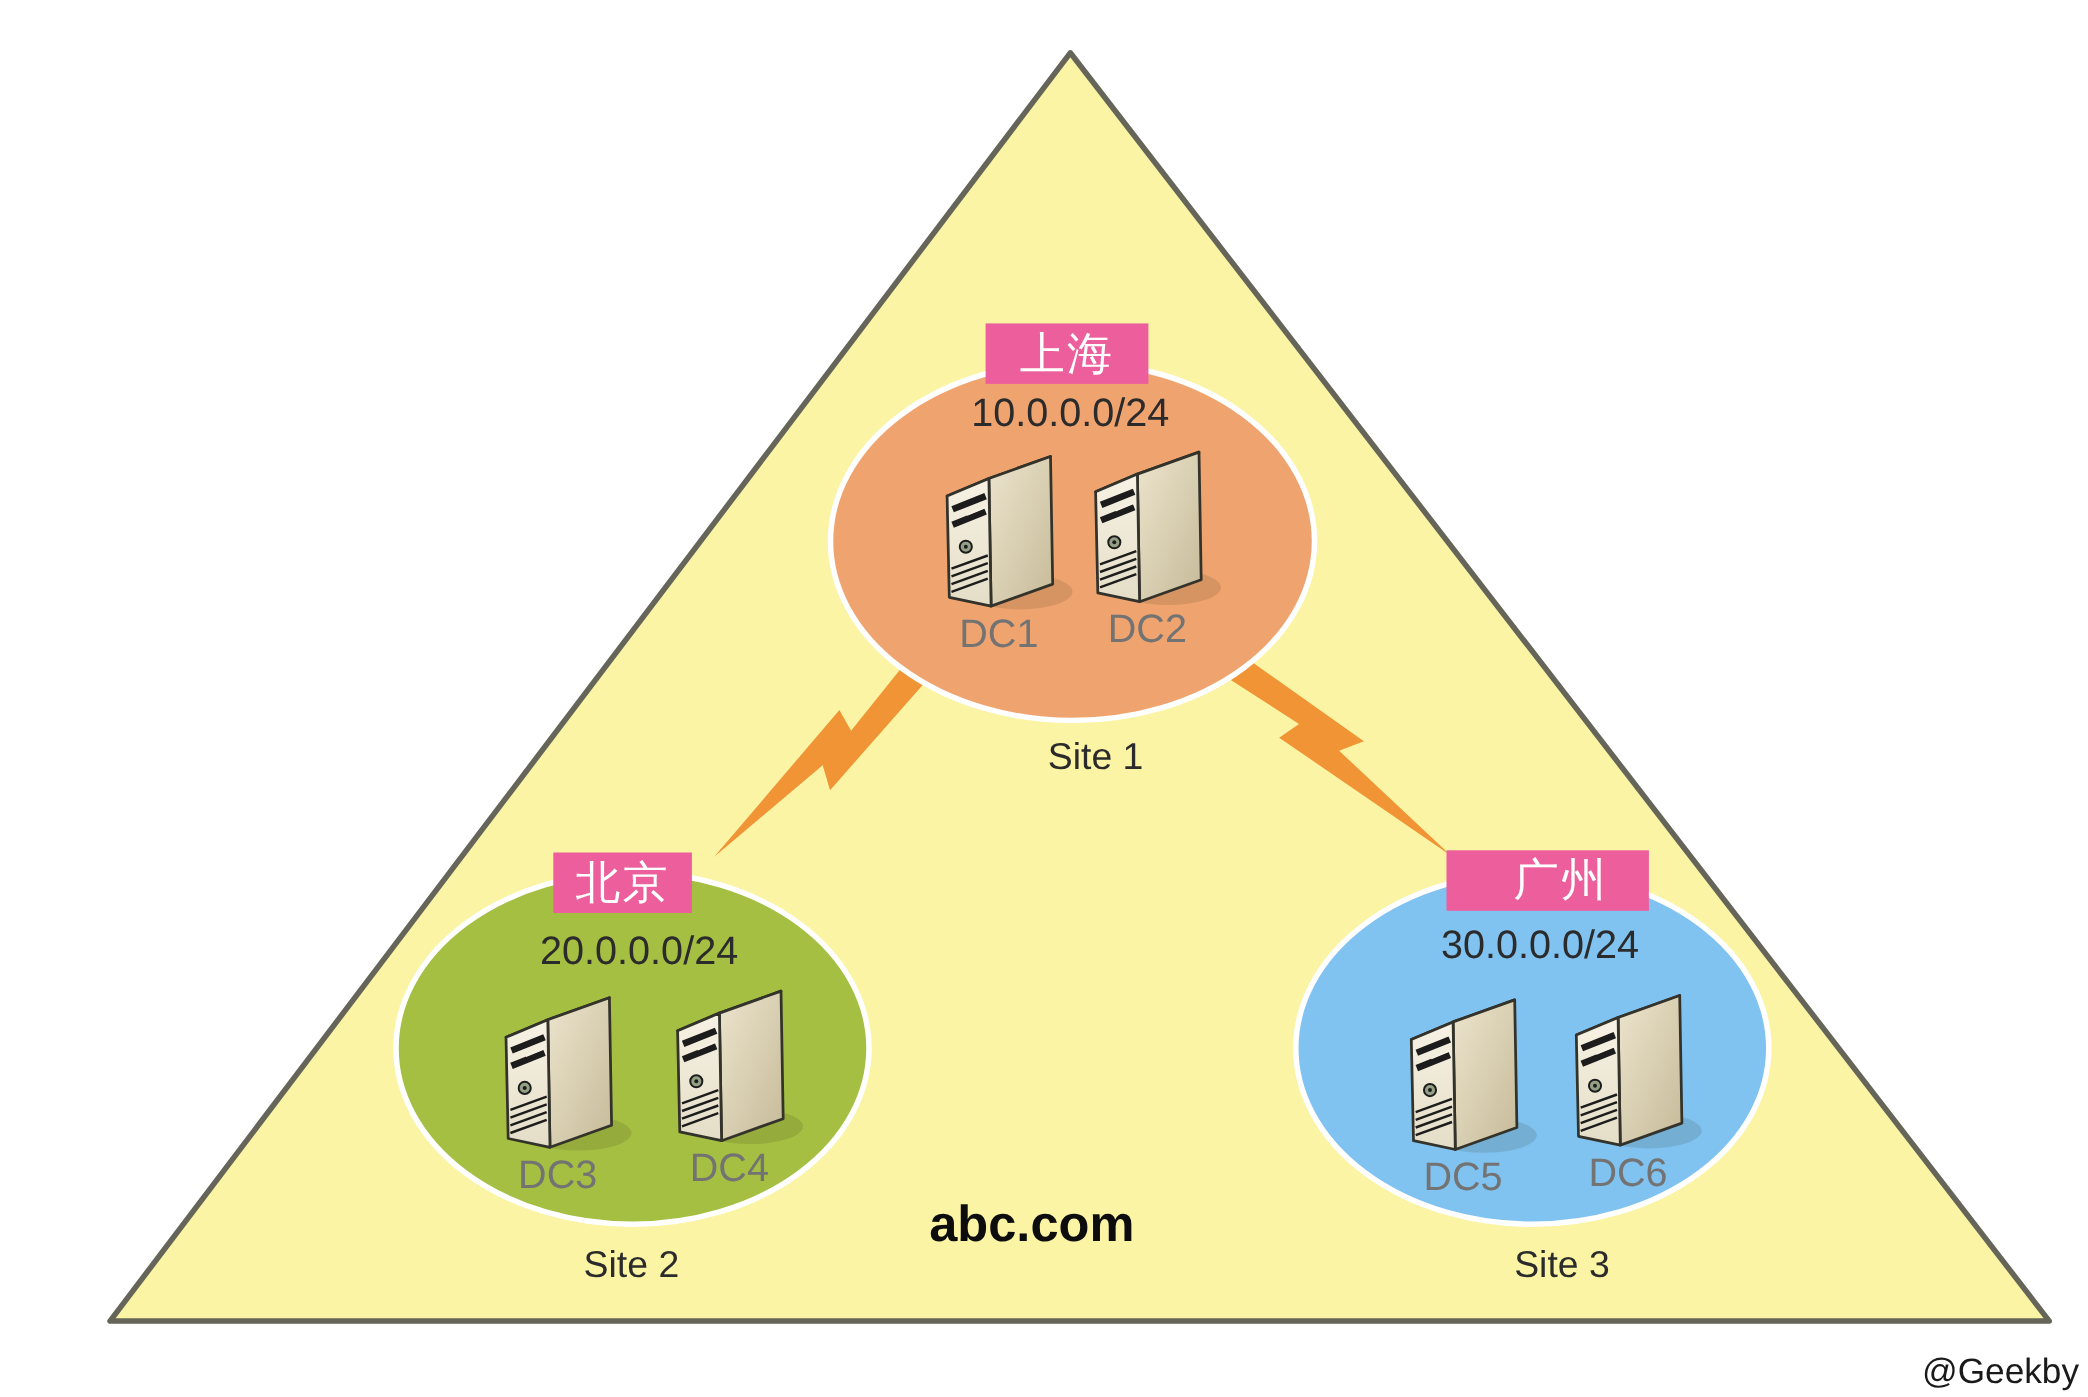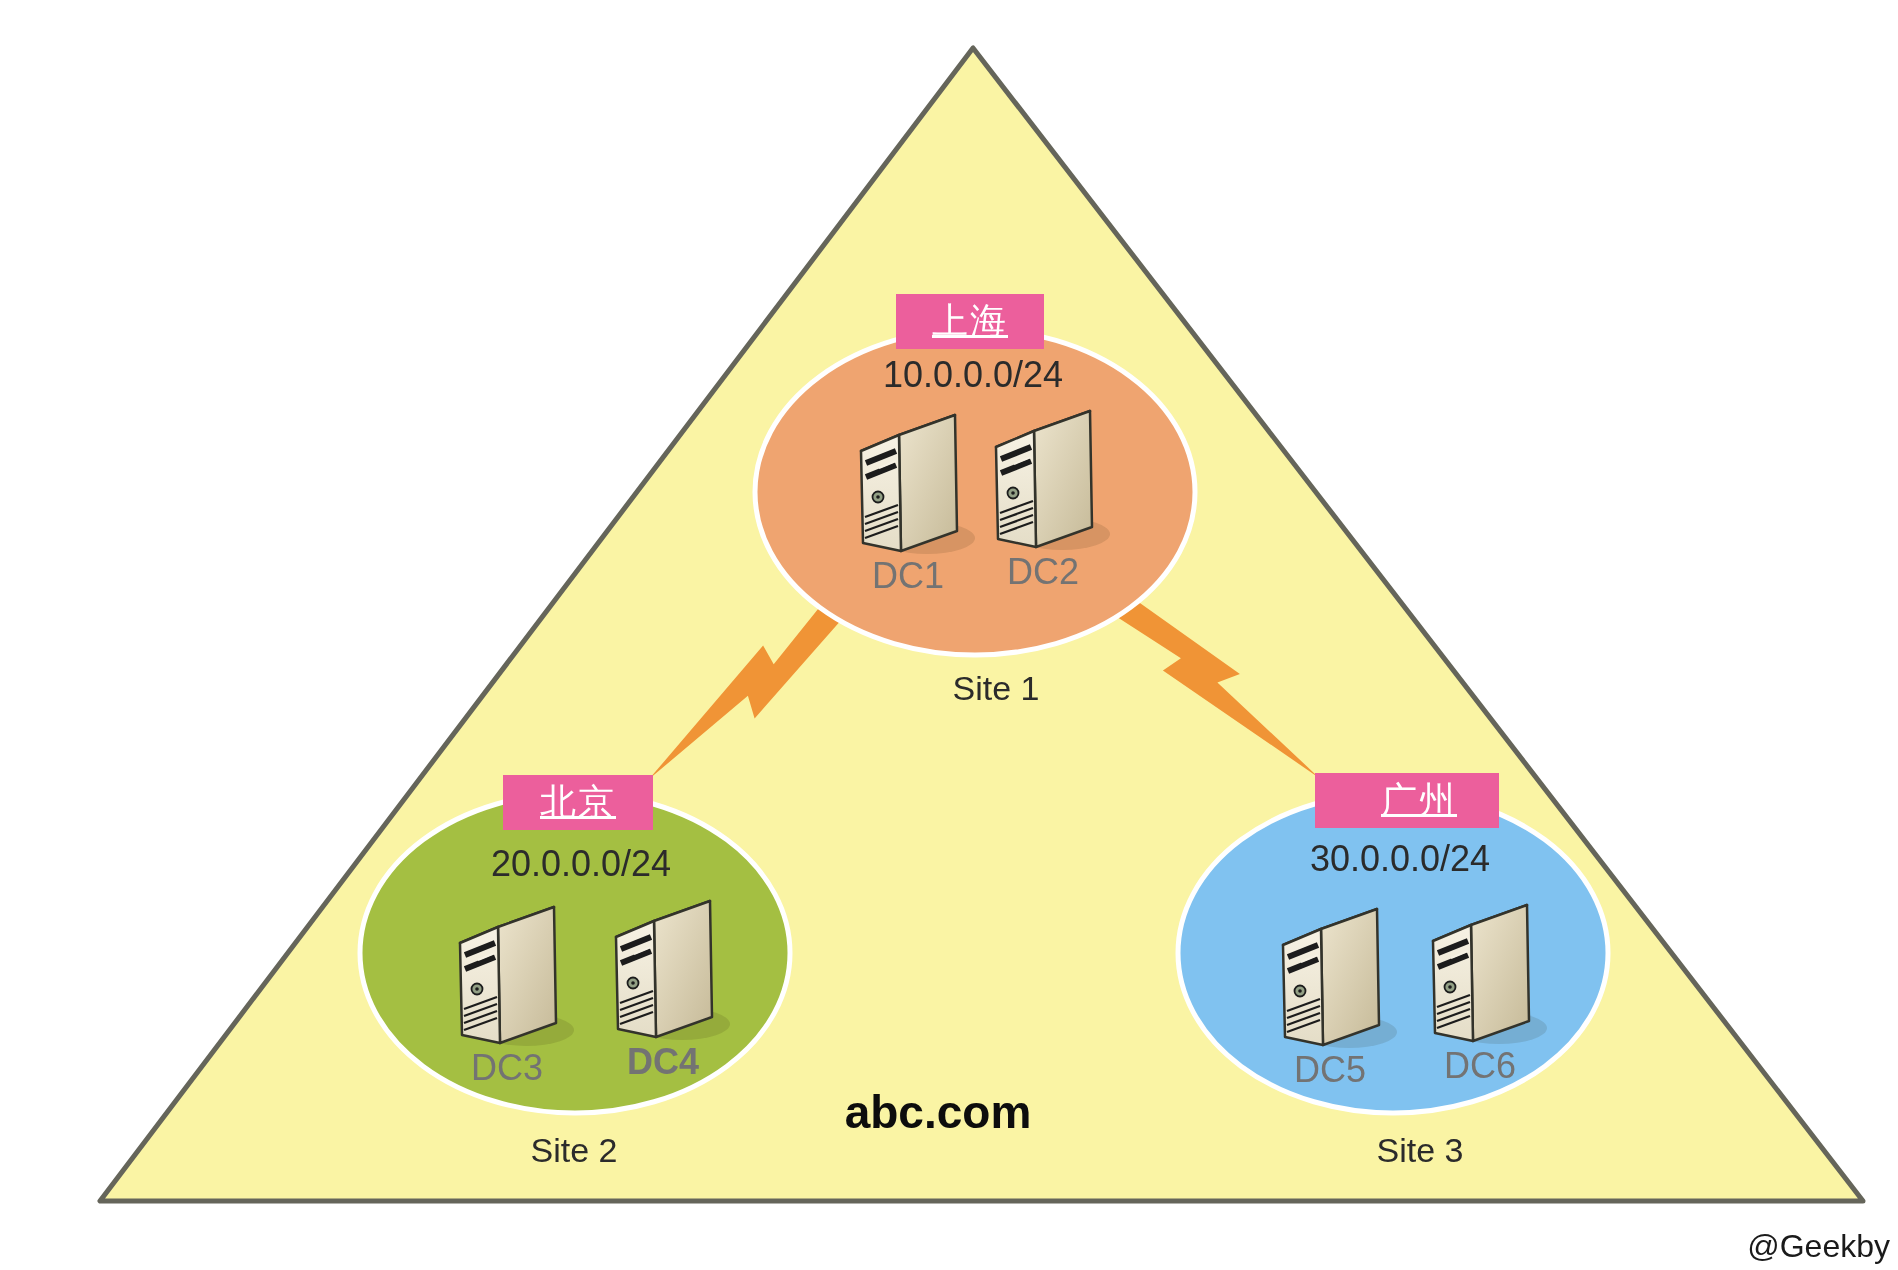--- a/index.html
+++ b/index.html
@@ -1,21 +1,21 @@
 <!DOCTYPE html>
 <html><head>
 <meta charset="utf-8">
 <style>
   html,body{margin:0;padding:0;background:#ffffff;}
   body{font-family:"Liberation Sans","DejaVu Sans",sans-serif;}
   #stage{position:relative;width:1898px;height:1270px;background:#ffffff;overflow:hidden;}
   #scene{position:absolute;left:0;top:0;}
   #labels{position:absolute;left:0;top:0;width:1898px;height:1270px;pointer-events:none;}
   .city-box{position:absolute;display:flex;align-items:center;justify-content:center;
-    color:#ffffff;font-size:36px;letter-spacing:2px;text-decoration:underline;}
+    color:#ffffff;font-size:41px;letter-spacing:2px;}
   .subnet-label{position:absolute;transform:translateX(-50%);font-size:36px;color:#2b2b2b;white-space:nowrap;}
   .site-label{position:absolute;transform:translateX(-50%);font-size:34px;color:#2b2b2b;white-space:nowrap;}
   .dc-label{position:absolute;transform:translateX(-50%);font-size:36px;color:#737373;white-space:nowrap;}
   .domain-label{position:absolute;transform:translateX(-50%);font-size:46px;font-weight:bold;color:#0d0d0d;white-space:nowrap;}
   .watermark{position:absolute;font-size:32px;color:#1a1a1a;white-space:nowrap;}
 </style>
 </head>
 <body>
 
 <div id="stage">
@@ -137,24 +137,24 @@
   </svg>
 
   <div id="labels">
     <div class="domain-label" id="domain-label" style="left: 938px; top: 1085px;">abc.com</div>
     <div class="watermark" id="watermark" style="right: 8px; top: 1228px;">@Geekby</div>
   <div class="city-box" style="left: 896px; top: 294px; width: 148px; height: 55px; background: rgb(236, 95, 156);">上海</div>
       <div class="subnet-label" style="left: 973px; top: 354px;">10.0.0.0/24</div>
       <div class="site-label" style="left: 977px; top: 669px; margin-left: 19px;">Site 1</div>
       <div class="dc-label" style="left: 908px; top: 555px;">DC1</div>
       <div class="dc-label" style="left: 1043px; top: 551px;">DC2</div>
-      <div class="city-box" style="left: 503px; top: 775px; width: 150px; height: 55px; background: rgb(236, 95, 156);">北京</div>
+      <div class="city-box" style="left: 503px; top: 775px; width: 126px; height: 55px; background: rgb(236, 95, 156);">北京</div>
       <div class="subnet-label" style="left: 581px; top: 843px;">20.0.0.0/24</div>
       <div class="site-label" style="left: 574px; top: 1131px;">Site 2</div>
       <div class="dc-label" style="left: 507px; top: 1047px;">DC3</div>
-      <div class="dc-label" style="left: 663px; top: 1041px; font-weight: bold;">DC4</div>
+      <div class="dc-label" style="left: 663px; top: 1041px;">DC4</div>
       <div class="city-box" style="left: 1315px; top: 773px; width: 160px; height: 55px; background: rgb(236, 95, 156); padding-left: 24px;">广州</div>
       <div class="subnet-label" style="left: 1400px; top: 838px;">30.0.0.0/24</div>
       <div class="site-label" style="left: 1420px; top: 1131px;">Site 3</div>
       <div class="dc-label" style="left: 1330px; top: 1049px;">DC5</div>
       <div class="dc-label" style="left: 1480px; top: 1045px;">DC6</div>
     </div>
 </div>
 
 </body></html>

